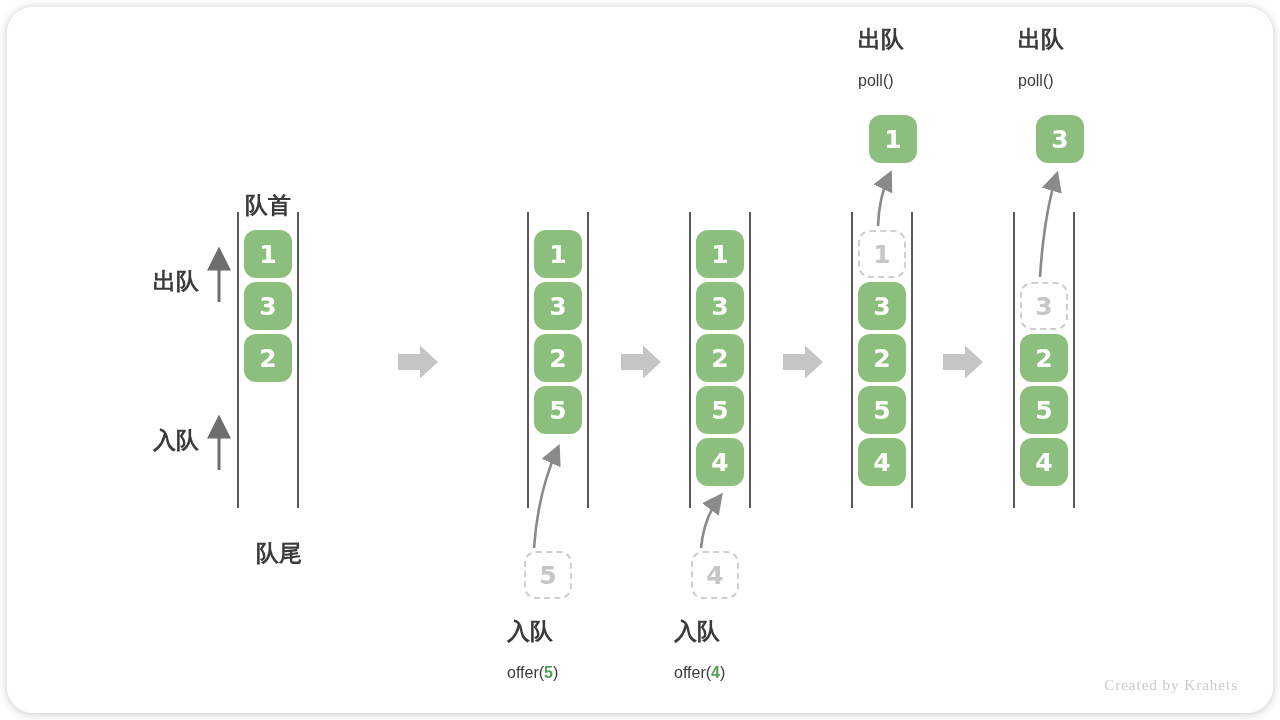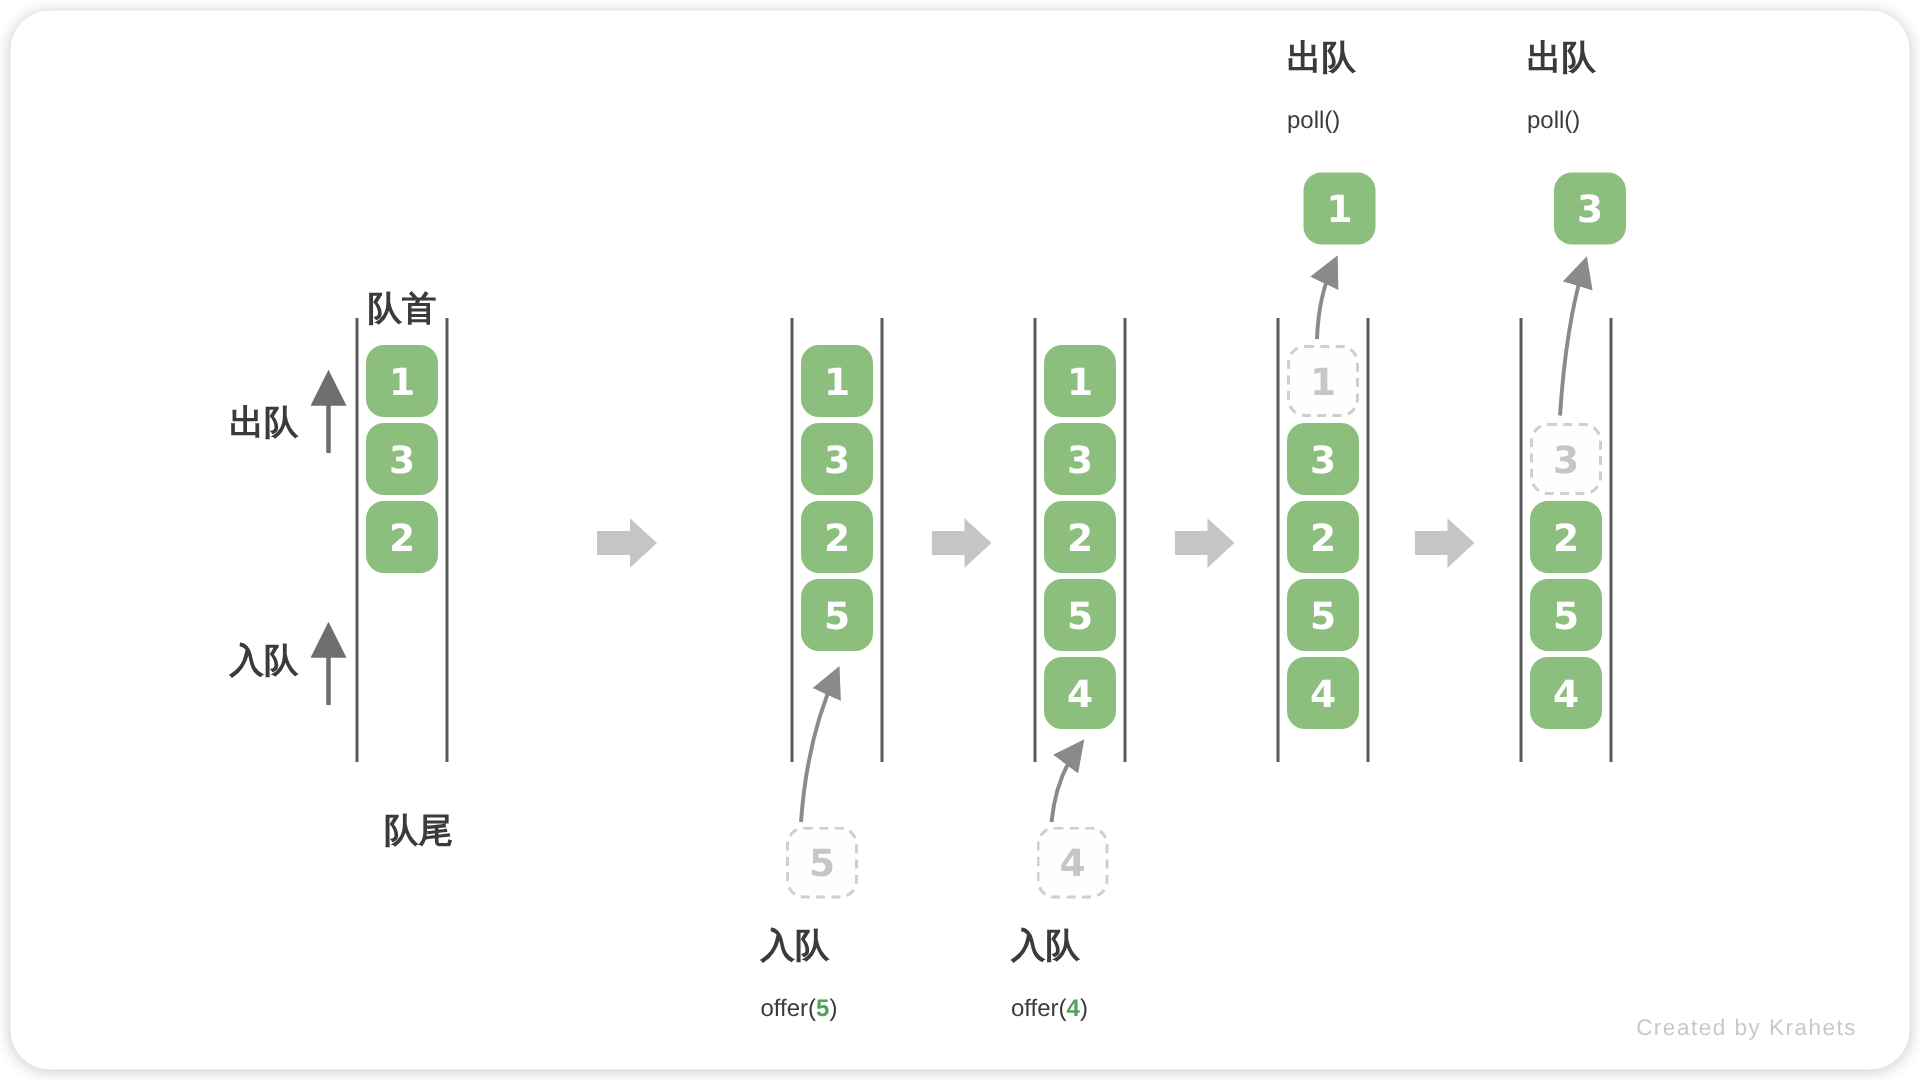--- a/index.html
+++ b/index.html
@@ -53,21 +53,21 @@
     position:absolute;top:344px;width:40px;height:36px;
     background:var(--block-arrow,#C5C5C5);
     clip-path:polygon(0 28%,55% 28%,55% 4%,100% 50%,55% 96%,55% 72%,0 72%);
   }
 
   #arrow-layer{position:absolute;left:0;top:0;pointer-events:none;}
 
   #watermark{
     position:absolute;right:42px;bottom:26px;
     font-size:15px;color:#C7C9CB;letter-spacing:1px;
-    font-family:Liberation Sans, sans-serif;
+    font-family:Liberation Serif, serif;
   }
 </style>
 </head>
 <body>
 
 <div id="stage" style="--green: #8CBE7D; --accent: #53A158; --block-arrow: #C5C5C5;">
   <div id="card"></div>
 
 
   <div class="side-label centered" style="left:237px;top:156px;margin-top:34px;">队首</div>

